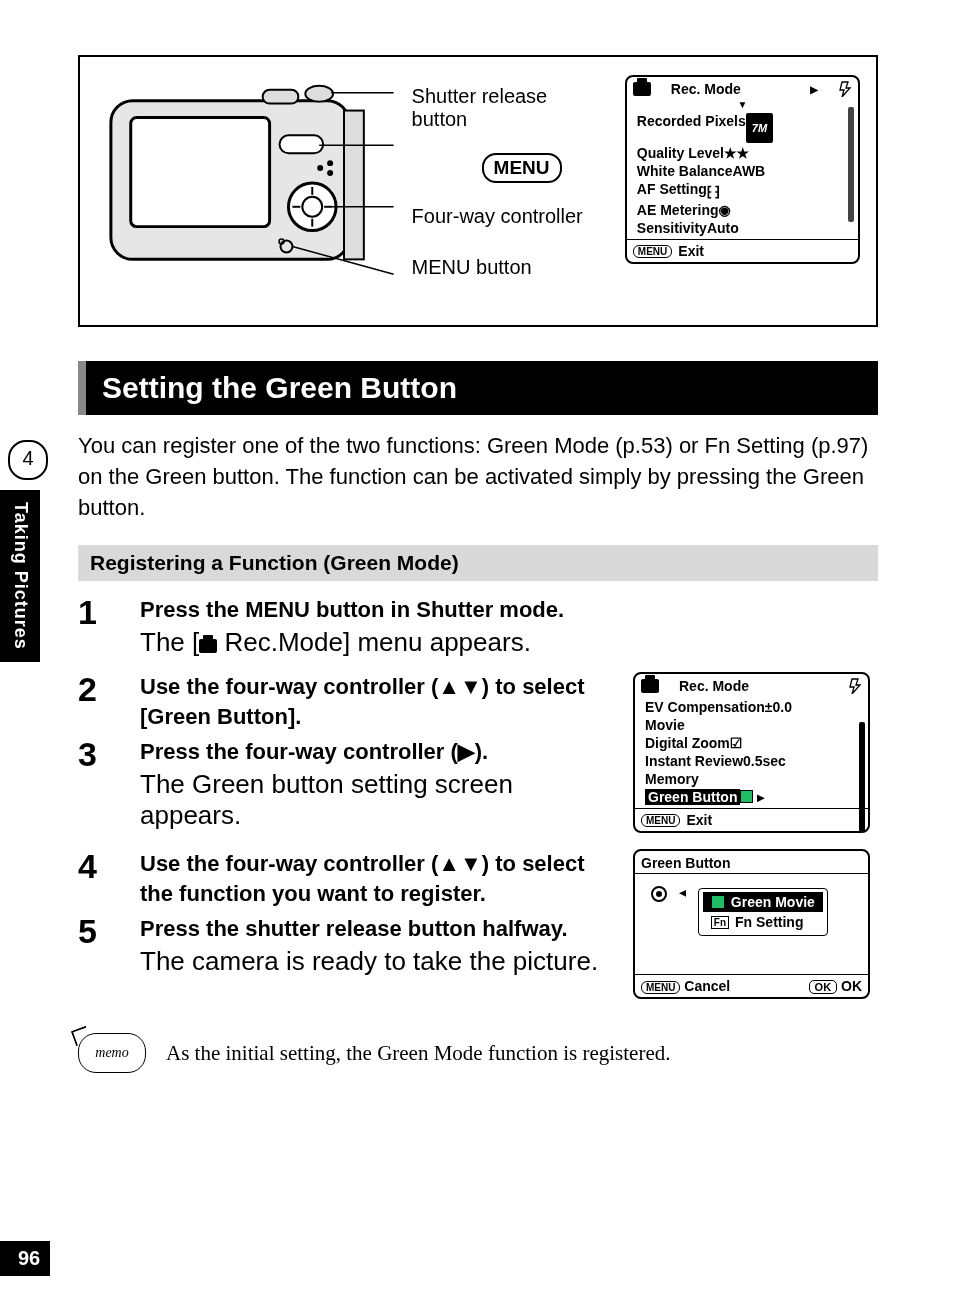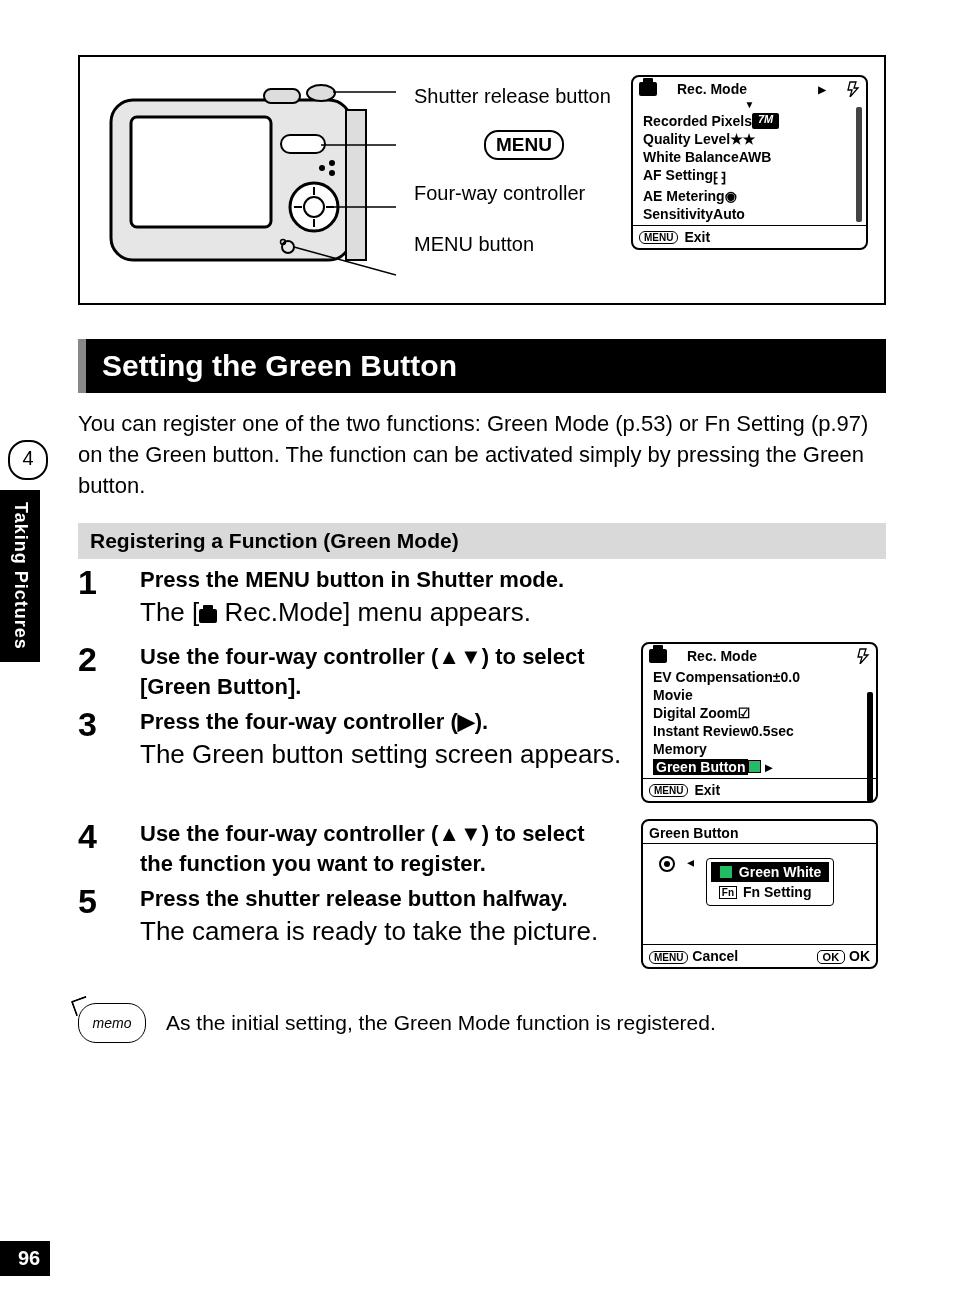--- a/index.html
+++ b/index.html
@@ -56,21 +56,21 @@
     bottom: 38px;
     background: #000;
     color: #fff;
     font-weight: bold;
     font-size: 20px;
     padding: 6px 10px 6px 18px;
   }
   .content {
     position: absolute;
     left: 78px;
-    right: 68px;
+    right: 76px;
     top: 55px;
   }
   
   .diagram-box {
     border: 2px solid #000;
     padding: 18px 16px 18px 16px;
     display: flex;
     align-items: flex-start;
     gap: 18px;
     margin-bottom: 34px;
@@ -87,60 +87,60 @@
     display: inline-block;
   }
   
   .lcd1 { margin-left: auto; }
   .lcd { border: 2px solid #000; border-radius: 8px; width: 233px; background:#fff; font-size: 14px; }
   .lcd-header { display: flex; align-items: center; padding: 4px 6px 2px; gap:20px; font-weight:bold;}
   .lcd-body { padding: 2px 0 2px 10px; }
   .lcd-row { display:flex; justify-content:flex-start; padding:1px 10px 1px 0; font-weight:bold; }
   .lcd-footer { border-top: 1px solid #000; padding: 3px 6px; font-weight:bold; display:flex; align-items:center; gap:6px;}
   .menu-small { border: 1.5px solid #000; border-radius: 6px; font-size:10px; padding:0 4px; display:inline-block; font-weight:bold;}
-  .px7 { background:#000; color:#fff; font-style: italic; font-size:11px; padding:0 6px; border-radius:2px;}
+  .px7 { background:#000; color:#fff; font-style: italic; font-size:11px; padding:9px 6px; border-radius:2px;}
   .vbar { width:6px; background:#444; height:115px; position:absolute; right:4px; top:30px; border-radius:2px;}
   .tri { font-size:10px; }
   
   .section-header {
     background: #000;
     color: #fff;
     font-size: 30px;
     font-weight: bold;
     padding: 10px 16px;
     border-left: 8px solid #888;
     margin-bottom: 16px;
   }
   .intro { font-size: 22px; line-height: 1.4; margin-bottom: 22px; }
   
   .sub-header {
     background: #d9d9d9;
     font-size: 21px;
     font-weight: bold;
     padding: 6px 12px;
-    margin-bottom: 6px;
+    margin-bottom: 14px;
   }
   .step { display:flex; gap:18px; margin-bottom:4px; align-items:flex-start;}
   .step-num { font-size: 34px; font-weight:bold; width:44px; text-align:left; line-height:1;}
   .step-body { flex:1; font-size:22px; }
   .step-title { font-weight:bold; font-size:22px; line-height:1.35; margin-bottom:2px;}
   .step-sub { font-size:26px; margin-bottom:10px; }
   .two-col { display:flex; gap:18px; align-items:flex-start; }
   .two-col .left { flex:1; }
   .two-col .right { width:245px; }
   .lcd2, .lcd3 { width:233px; margin-bottom:16px; position:relative;}
   .hl { background:#000; color:#fff; padding:0 3px;}
   .greenbtn-opt { display:flex; align-items:center; gap:6px; font-weight:bold; padding:2px 8px;}
   .greenbtn-opt .sq { width:12px; height:12px; border:1px solid #000; background:#2b6; display:inline-block;}
   .radio { width:12px; height:12px; border:2px solid #000; border-radius:50%; display:inline-flex; align-items:center; justify-content:center; margin-right:8px;}
   .radio-dot { width:6px;height:6px;background:#000;border-radius:50%;}
   .fn-box{ border:1px solid #000; font-size:10px; padding:0 2px; font-weight:bold;}
   .ok-box{ border:1.5px solid #000; border-radius:5px; font-size:11px; padding:0 5px; font-weight:bold;}
   
-  .memo { display:flex; align-items:center; gap:20px; margin-top:18px; font-size:21px;}
+  .memo { display:flex; align-items:center; gap:20px; margin-top:18px; font-size:21px;font-family:Liberation Serif, serif;}
   .memo-icon { width:66px; height:38px; border:1.5px solid #000; border-radius:18px; display:flex; align-items:center; justify-content:center; font-size:14px; font-style:italic; position:relative;}
   .memo-icon::before{ content:""; position:absolute; left:-6px; top:-6px; width:14px; height:14px; border-left:2px solid #000; border-top:2px solid #000; border-radius:2px 0 0 0; transform:rotate(-20deg);}
   .cam-icon{ display:inline-block; width:18px;height:14px; background:#000; border-radius:2px; position:relative; vertical-align:-2px;}
   .cam-icon::before{content:"";position:absolute;left:4px;top:-4px;width:10px;height:5px;background:#000;border-radius:1px;}
   .tool-icon{width:14px;height:16px;display:inline-block;vertical-align:-3px;}
   .scroll-right{width:6px;background:#000;height:110px;position:absolute;right:3px;top:26px;border-radius:2px;}
   .lcd2 .lcd-body{position:relative;}
   .tick{font-size:14px;}
   .lcd3 .lcd-body{min-height:96px;}
   .lcd3 .options{border:1.5px solid #000; border-radius:4px; margin:4px 8px; padding:4px 0;}
@@ -337,21 +337,21 @@
           </div>
           <div class="lcd-body">
             <div style="padding:8px 6px 2px;">
               <span class="radio">
                   <span class="radio-dot"></span>
                 </span>
               <span>◂</span>
               <span class="options" style="display:inline-block;border:1.5px solid #000;border-radius:4px;padding:3px 4px;vertical-align:top;">
                 <div class="greenbtn-opt hl" style="background:#000;color:#fff;">
                     <span class="sq"></span>
-                    <span>Green White</span>
+                    <span>Green Movie</span>
                   </div>
                 <div class="greenbtn-opt">
                     <span class="fn-box">Fn</span>
                     <span>Fn Setting</span>
                   </div>
               </span>
             </div>
           </div>
           <div class="lcd-footer" style="justify-content:space-between;">
             <span><span class="menu-small">MENU</span> <b>Cancel</b></span>

